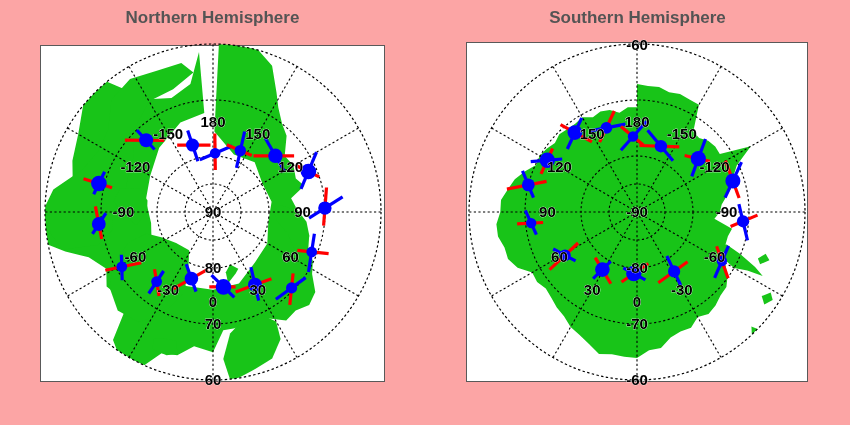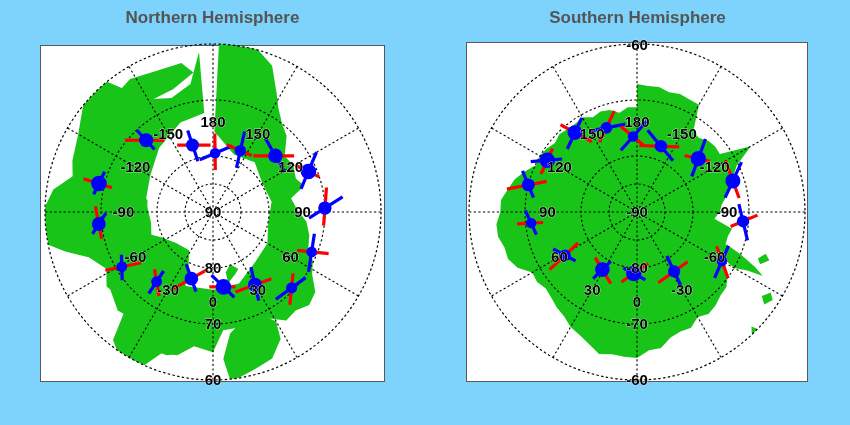--- a/index.html
+++ b/index.html
@@ -1,17 +1,17 @@
 <!DOCTYPE html>
 <html><head>
 <meta charset="utf-8">
 <style>
   html,body{margin:0;padding:0;background:#ffffff;}
   body{width:850px;height:425px;overflow:hidden;font-family:"Liberation Sans",sans-serif;}
-  #root{position:relative;width:850px;height:425px;background:#7dd3fc;}
+  #root{position:relative;width:850px;height:425px;background:#fca5a5;}
   .panel{position:absolute;top:0;height:425px;width:425px;}
   .panel.north{left:0;}
   .panel.south{left:425px;}
   .panel-title{
     position:absolute;top:8px;left:0;width:425px;text-align:center;
     font-size:17px;font-weight:bold;color:#545454;letter-spacing:0px;
     font-family:"Liberation Sans",sans-serif;white-space:nowrap;
   }
   .plot-frame{position:absolute;border:1.5px solid #595959;background:#ffffff;box-sizing:border-box;}
   .plot-frame.north{left:40px;top:45px;width:345px;height:337px;}

